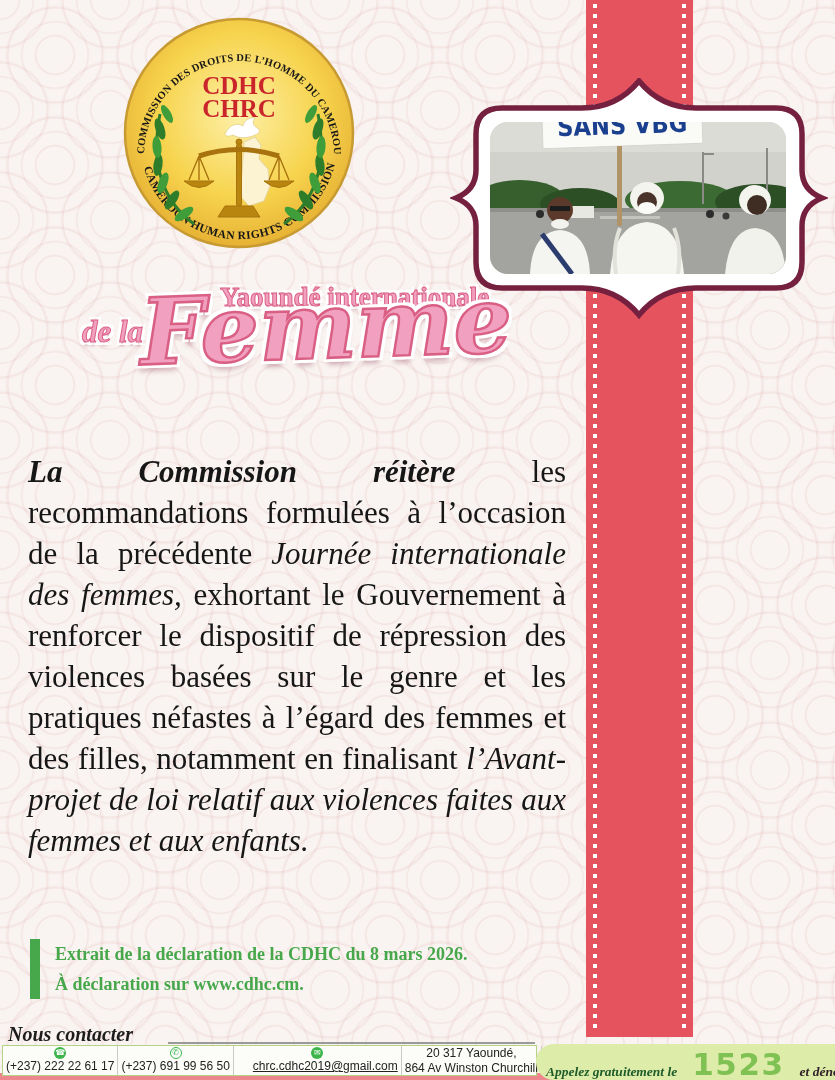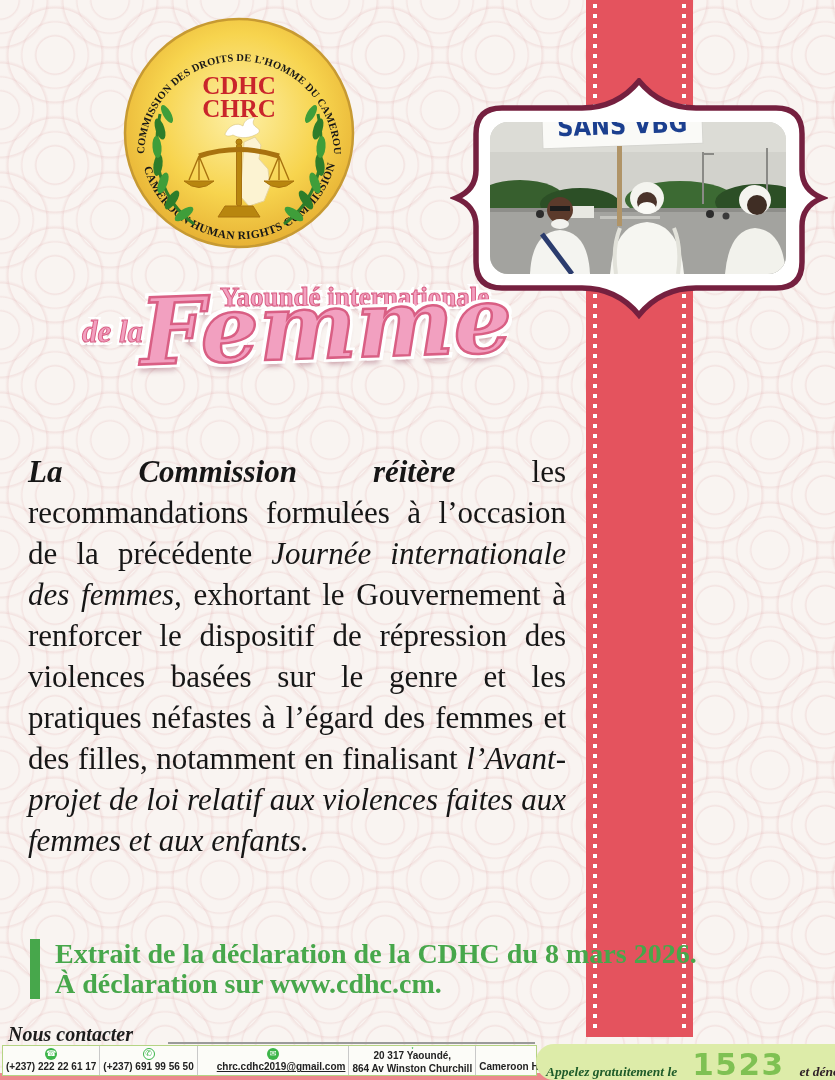--- a/index.html
+++ b/index.html
@@ -42,30 +42,30 @@
     font-size:92px;line-height:1;color:var(--title-pink);transform:rotate(-2deg);
     -webkit-text-stroke:2.5px var(--title-pink-deep);
     text-shadow:-4px -4px 0 #fff,4px -4px 0 #fff,-4px 4px 0 #fff,4px 4px 0 #fff,0 7px 5px rgba(160,90,110,.45);}
   
   .body-text{position:absolute;left:28px;top:420px;width:538px;z-index:2;
     font-size:31px;line-height:41px;color:#161616;text-align:justify;}
   .seg-bi{font-weight:bold;font-style:italic;}
   .seg-i{font-style:italic;}
   
   .extract{position:absolute;left:30px;top:939px;z-index:2;border-left:10px solid var(--extract-green);
-    padding-left:15px;font-weight:bold;font-size:28px;line-height:30px;color:var(--extract-green);}
+    padding-left:15px;font-weight:bold;font-size:18px;line-height:30px;color:var(--extract-green);}
   
   .contact-title{position:absolute;left:8px;top:1023px;font-weight:bold;font-style:italic;font-size:20px;color:#1c1c1c;z-index:5;}
   .contact-title-line{position:absolute;left:168px;top:1042px;width:367px;height:1.5px;background:#9a9a9a;z-index:5;}
   .contact-box{position:absolute;left:2px;top:1045px;width:533px;height:29px;border:1px solid #b5d483;background:#fcfcf8;
     display:flex;align-items:stretch;z-index:5;font-family:"Liberation Sans",sans-serif;}
   .cell{display:flex;flex-direction:column;align-items:center;justify-content:center;gap:1px;
     border-right:1px solid #c9c9c9;padding:1px 3px;}
   .cell:last-child{border-right:none;}
-  .cell .lbl{font-size:10px;font-weight:bold;color:#222;white-space:nowrap;text-align:center;line-height:1.15;}
+  .cell .lbl{font-size:12px;font-weight:normal;color:#222;white-space:nowrap;text-align:center;line-height:1.15;}
   .cell .lbl.u{text-decoration:underline;padding-left:16px;}
   .cicon{width:12px;height:12px;border-radius:50%;background:var(--icon-green);color:#fff;display:flex;
     align-items:center;justify-content:center;font-size:8px;line-height:1;}
   .cicon.outline{background:#fff;border:1.2px solid var(--icon-green);color:var(--icon-green);width:10px;height:10px;}
   .cicon.fb{background:#1877f2;font-family:"Liberation Serif",serif;font-weight:bold;font-size:9px;}
   .cicon.xx{background:#000;font-weight:bold;font-size:7px;font-family:"Liberation Sans",sans-serif;}
   .social-icons{display:flex;gap:2px;}
   .victim-line{position:absolute;right:4px;top:1026px;font-weight:bold;font-style:italic;font-size:14.5px;color:#3c2430;z-index:6;}
   .pill{position:absolute;left:536px;top:1044px;width:299px;height:36px;background:var(--pill-bg);
     border-radius:18px 0 0 18px;display:flex;align-items:flex-end;padding-left:10px;box-sizing:border-box;z-index:6;}

